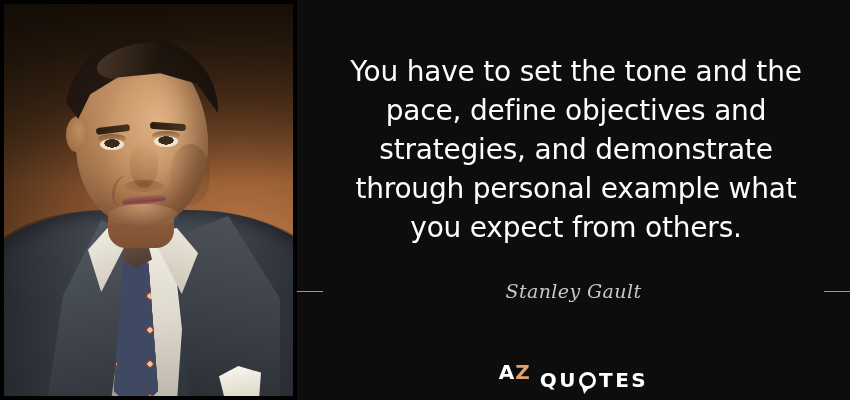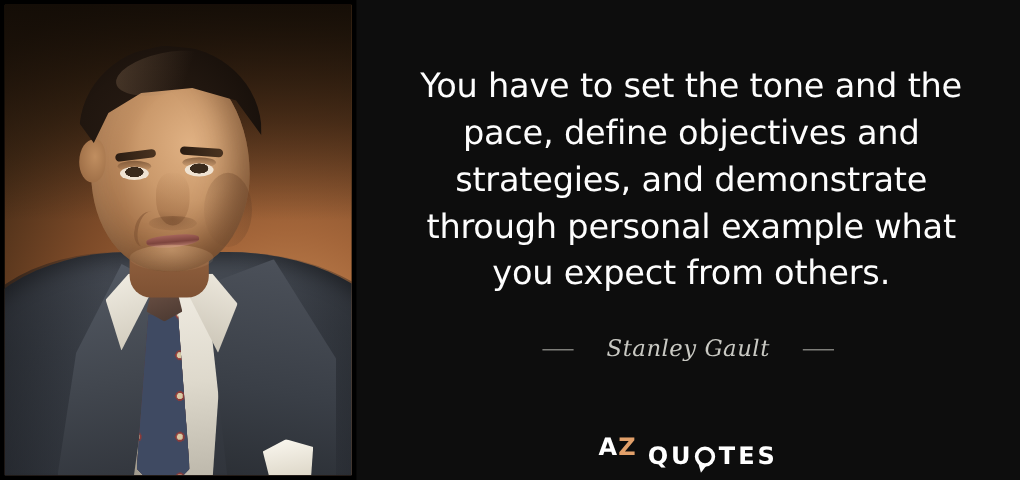--- a/index.html
+++ b/index.html
@@ -252,21 +252,21 @@
     line-height: 39px;
     letter-spacing: -0.2px;
     font-weight: 400;
   }
   #attribution {
     position: absolute;
     left: 0; top: 280px;
     width: 553px;
     display: flex;
     align-items: center;
-    justify-content: center;
+    justify-content: space-between;
     gap: 28px;
   }
   .attrib-dash {
     display: block;
     width: 26px;
     height: 1px;
     background: #9a9a95;
   }
   #attribution-name {
     color: #c9c9c3;

